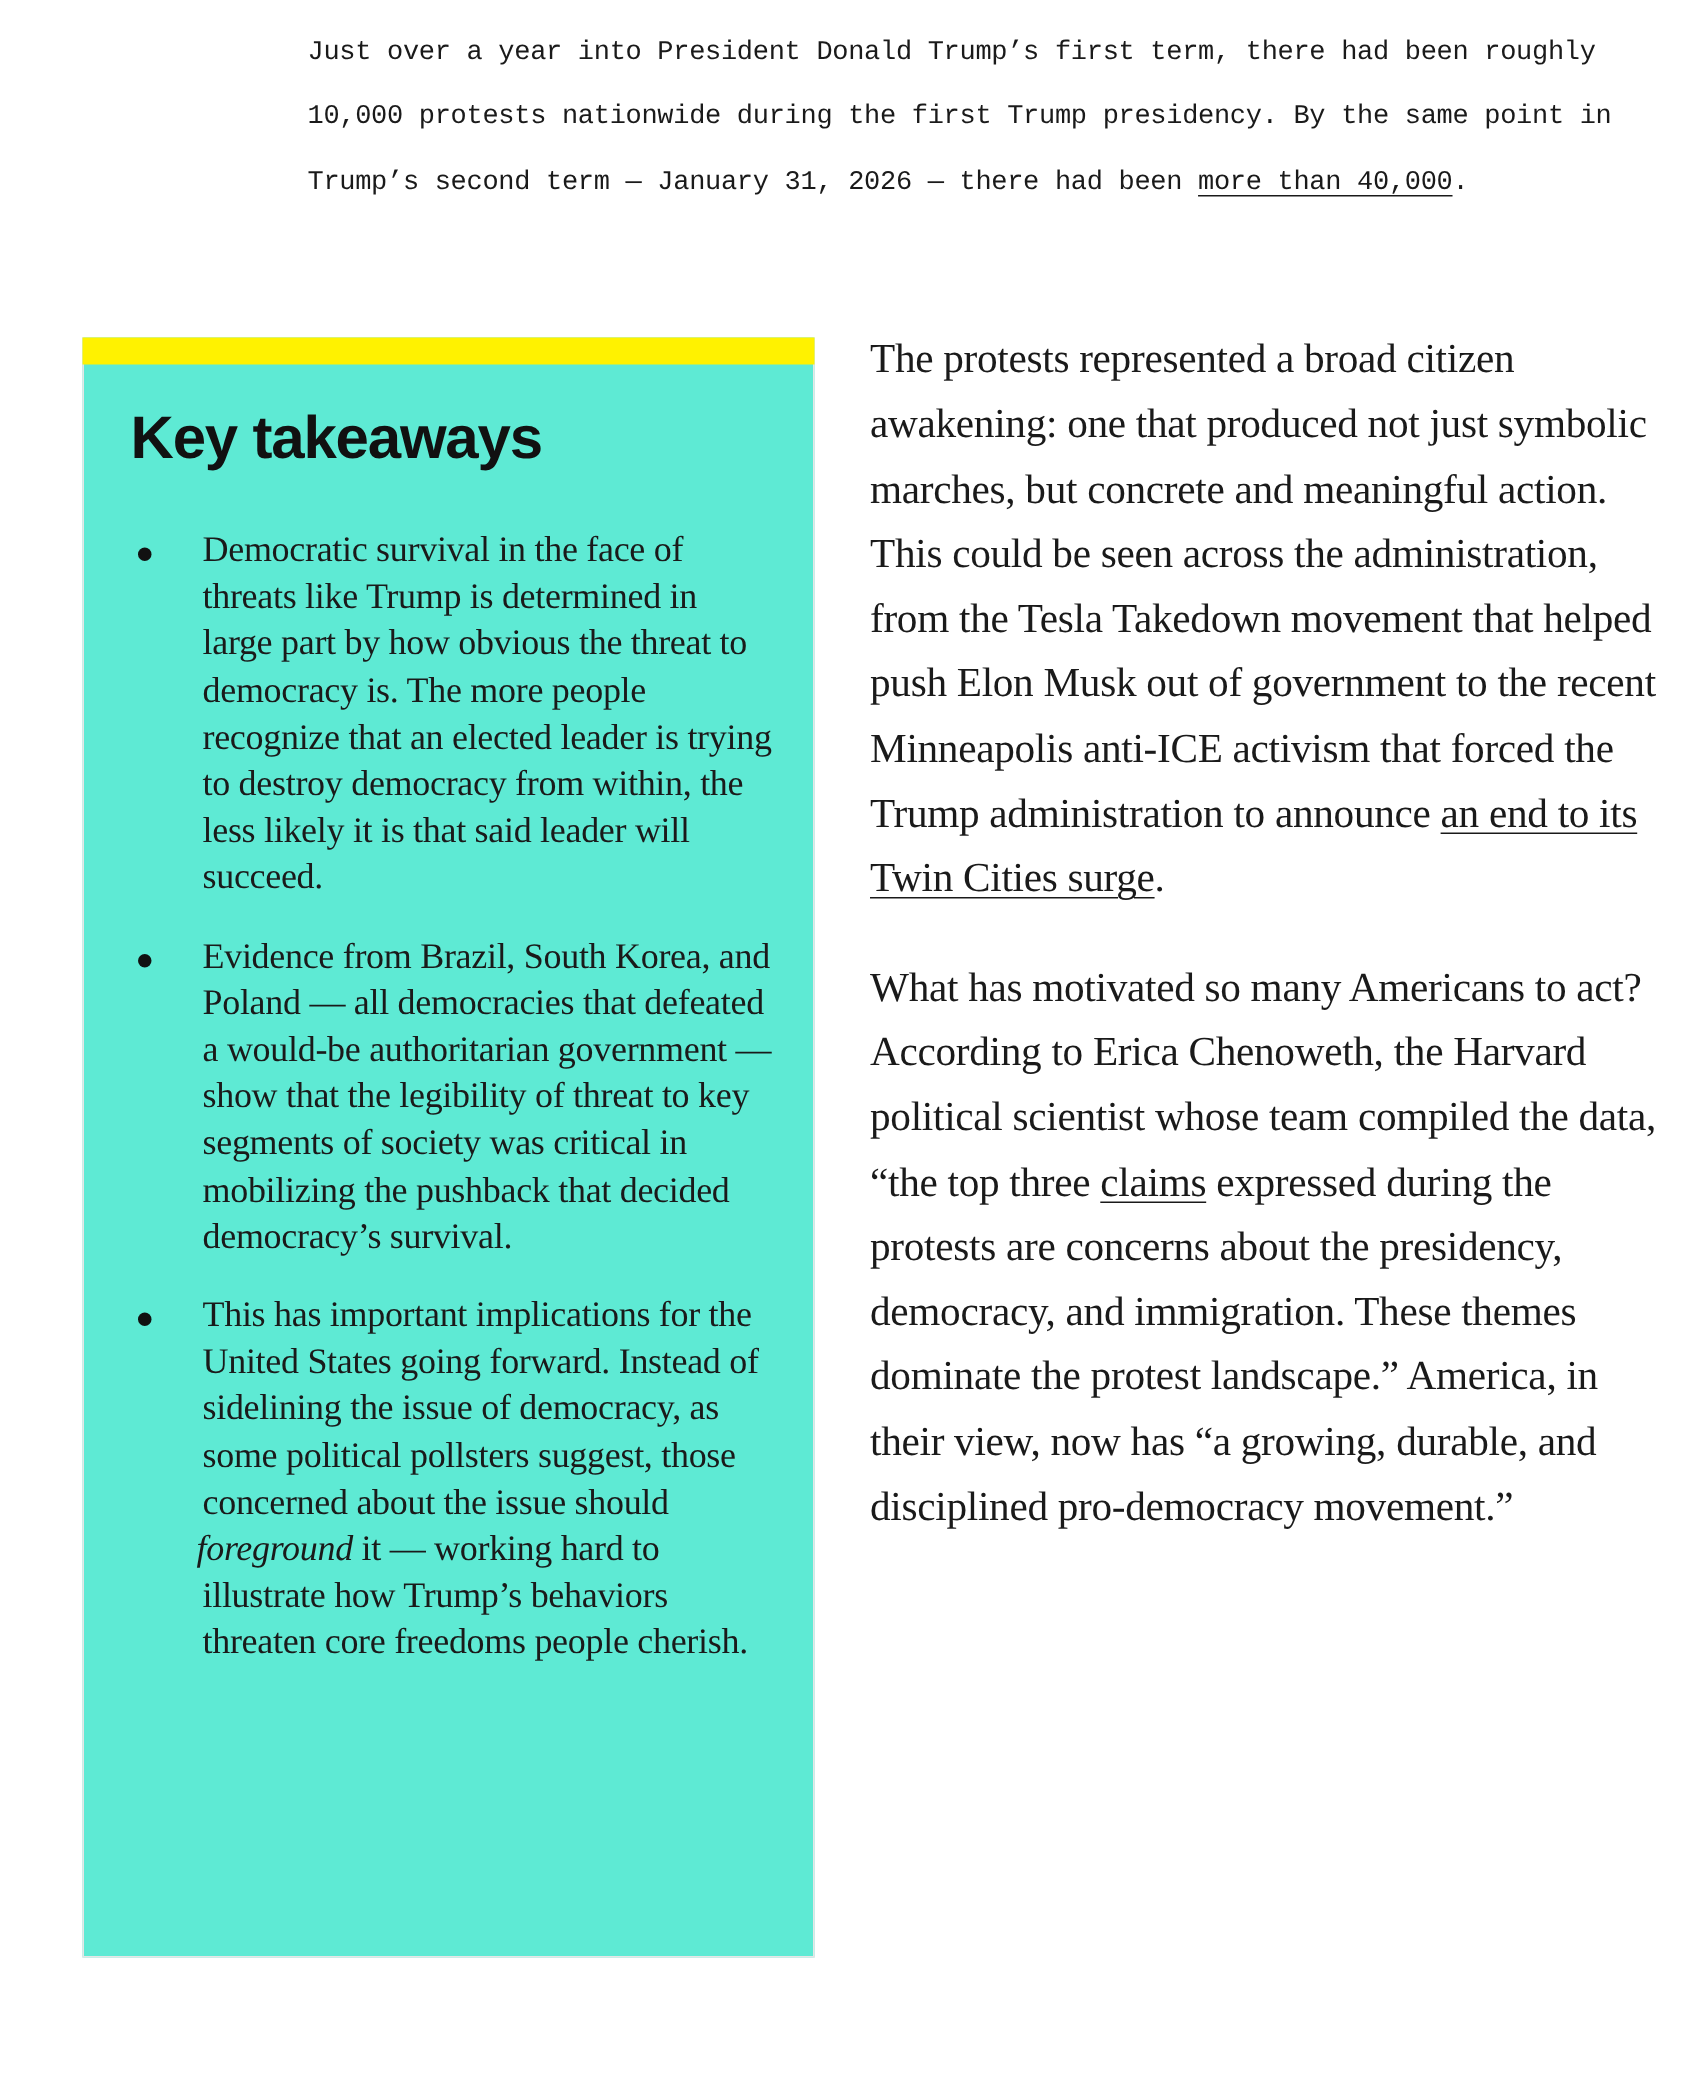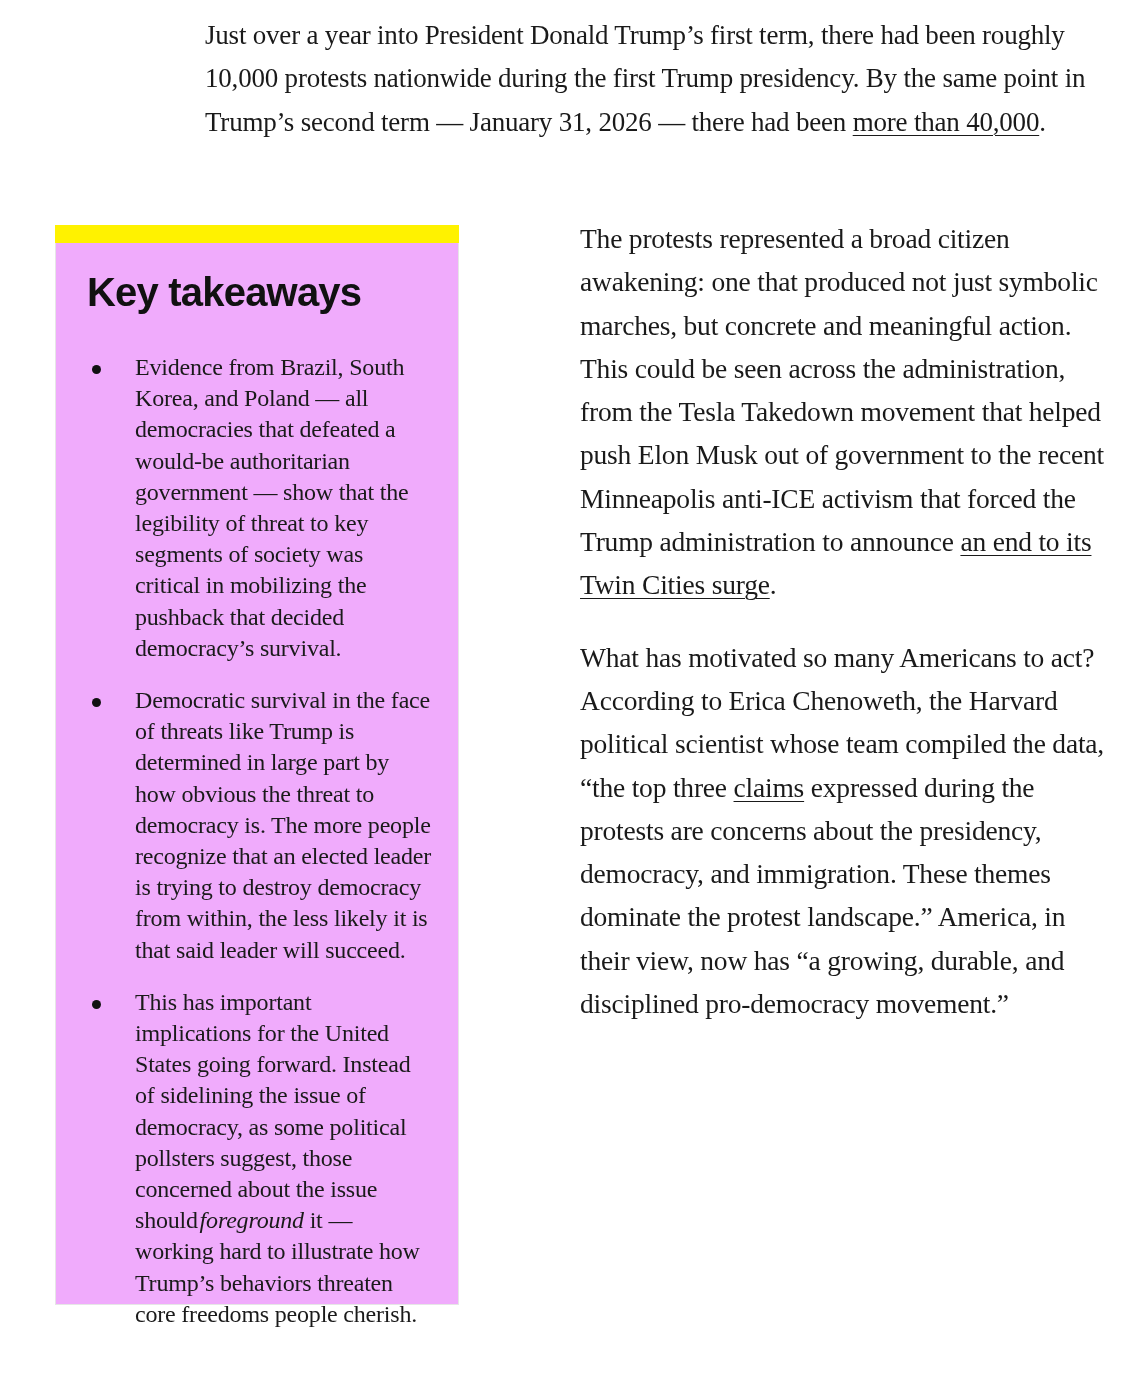--- a/index.html
+++ b/index.html
@@ -2,26 +2,26 @@
 <html><head>
   <meta charset="utf-8">
   <style>
     * { box-sizing: border-box; margin: 0; padding: 0; }
     html, body { width: 1138px; height: 1388px; background: #ffffff; overflow: hidden; }
     body { position: relative; font-family: "Liberation Serif", "DejaVu Serif", serif; color: #1a1a1a; }
     a { color: #1a1a1a; text-decoration: underline; text-underline-offset: 4px; text-decoration-thickness: 1px; }
 
     .intro {
       position: absolute; left: 205px; top: 14px; width: 910px;
-      font-size: 27px; line-height: 43.3px; letter-spacing: -0.2px;
+      font-size: 18px; line-height: 43.3px; letter-spacing: -0.2px; font-family: Liberation Mono, monospace;
     }
 
     .takeaways {
-      position: absolute; left: 55px; top: 225px; width: 404px; height: 1080px;
-      background: #f0abfc; border: 1px solid #e6e6e6; border-top: none;
+      position: absolute; left: 55px; top: 225px; width: 488px; height: 1080px;
+      background: #5eead4; border: 1px solid #e6e6e6; border-top: none;
     }
     .takeaways .bar { height: 18px; background: #fff200; margin: 0 -1px; }
     .takeaways h2 {
       font-family: "Liberation Sans", "DejaVu Sans", sans-serif; font-weight: 700;
       font-size: 40px; letter-spacing: -0.8px; color: #111;
       margin: 25px 0 0 31px; line-height: 48px;
     }
     .takeaways ul { list-style: none; margin: 36px 0 0 0; padding: 0; }
     .takeaways li {
       position: relative; padding-left: 79px; padding-right: 26px;
@@ -44,25 +44,25 @@
 <body>
 
 <p class="intro"><span>Just over a year into President Donald Trump’s first term, there had been roughly 10,000 protests nationwide during the first Trump presidency. By the same point in Trump’s second term — January 31, 2026 — there had been </span><a href="#">more than 40,000</a><span>.</span></p>
 
 <aside class="takeaways">
   <div class="bar" style="background: rgb(255, 242, 0);"></div>
   <h2>Key takeaways</h2>
   <ul>
     <li>
       <span class="bullet"></span>
-      <span>Evidence from Brazil, South Korea, and Poland — all democracies that defeated a would-be authoritarian government — show that the legibility of threat to key segments of society was critical in mobilizing the pushback that decided democracy’s survival.</span>
+      <span>Democratic survival in the face of threats like Trump is determined in large part by how obvious the threat to democracy is. The more people recognize that an elected leader is trying to destroy democracy from within, the less likely it is that said leader will succeed.</span>
     </li>
     <li>
       <span class="bullet"></span>
-      <span>Democratic survival in the face of threats like Trump is determined in large part by how obvious the threat to democracy is. The more people recognize that an elected leader is trying to destroy democracy from within, the less likely it is that said leader will succeed.</span>
+      <span>Evidence from Brazil, South Korea, and Poland — all democracies that defeated a would-be authoritarian government — show that the legibility of threat to key segments of society was critical in mobilizing the pushback that decided democracy’s survival.</span>
     </li>
     <li>
       <span class="bullet"></span>
       <span>This has important implications for the United States going forward. Instead of sidelining the issue of democracy, as some political pollsters suggest, those concerned about the issue should </span><em>foreground</em><span> it — working hard to illustrate how Trump’s behaviors threaten core freedoms people cherish.</span>
     </li>
   </ul>
 </aside>
 
 <div class="body-col">
   <p><span>The protests represented a broad citizen awakening: one that produced not just symbolic marches, but concrete and meaningful action. This could be seen across the administration, from the Tesla Takedown movement that helped push Elon Musk out of government to the recent Minneapolis anti-ICE activism that forced the Trump administration to announce </span><a href="#">an end to its Twin Cities surge</a><span>.</span></p>

